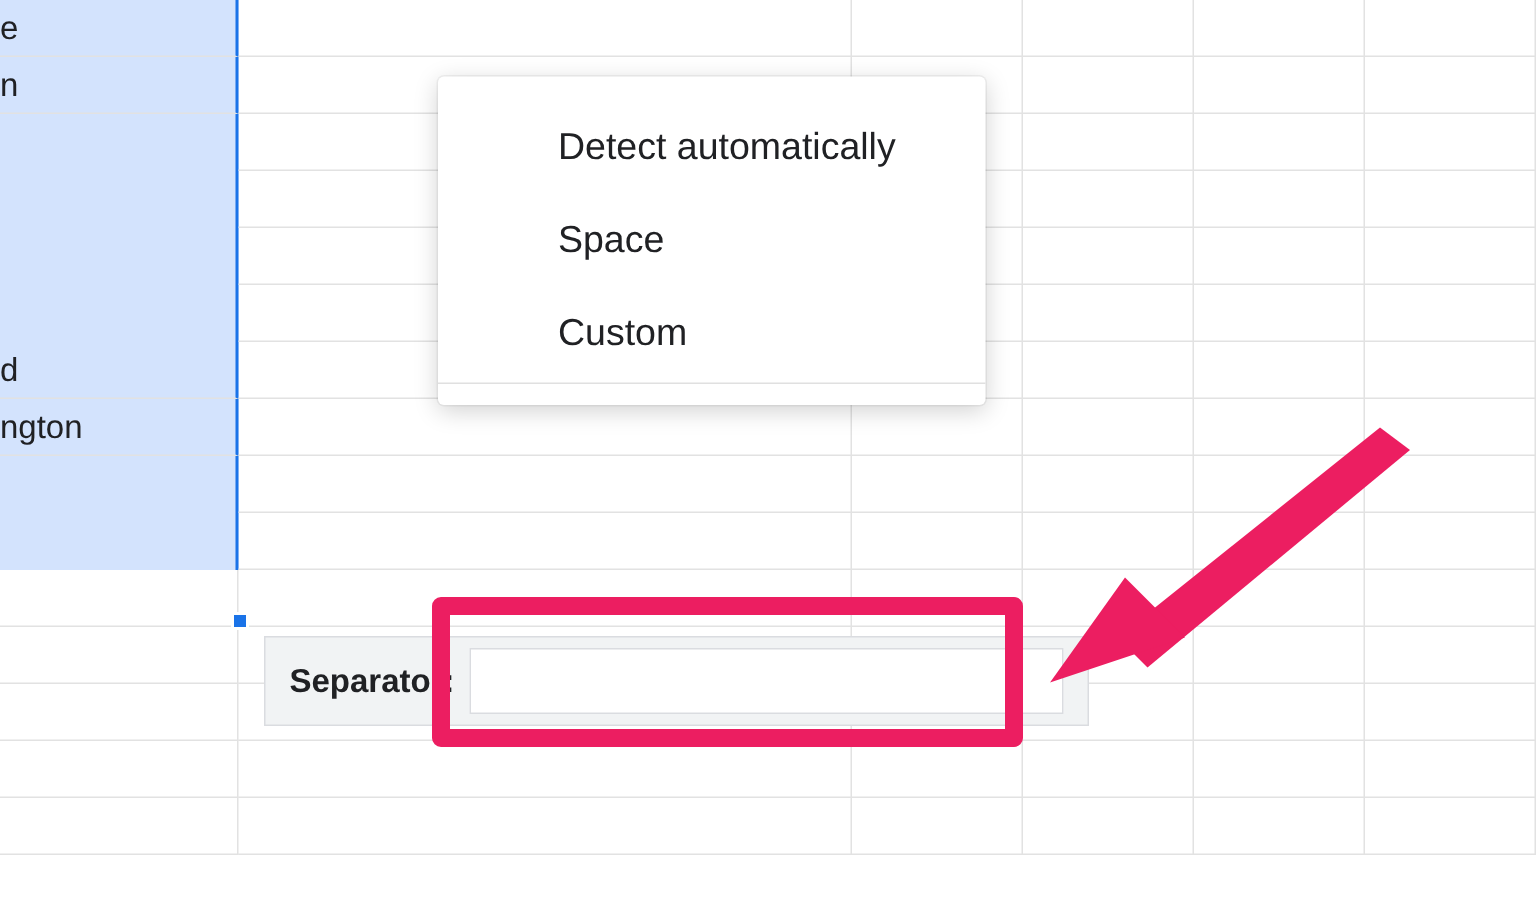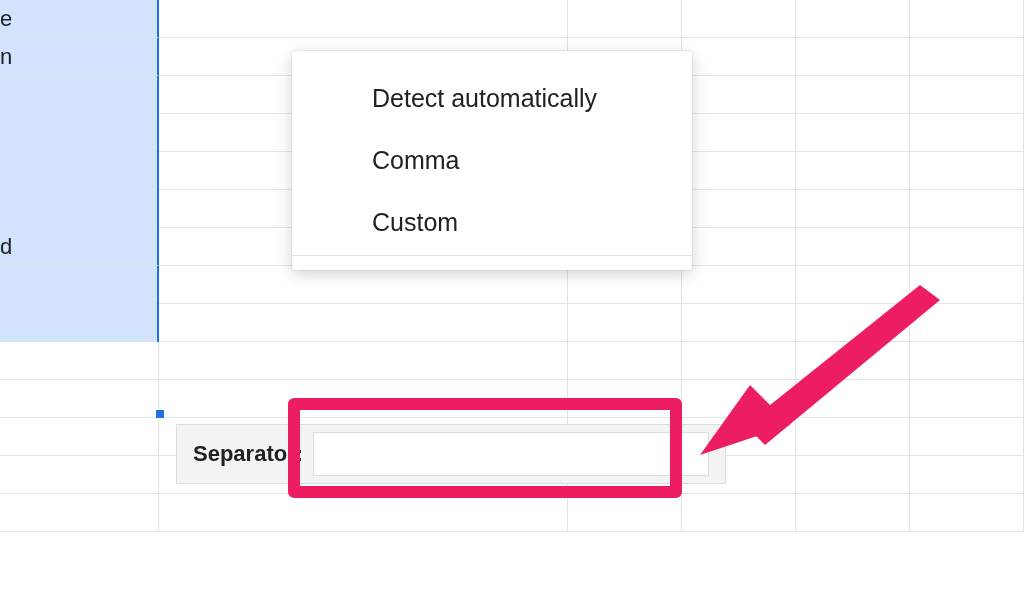--- a/index.html
+++ b/index.html
@@ -65,21 +65,21 @@
       height: 44px;
       background: #ffffff;
       border: 1px solid #dadce0;
     }
 
     
     .menu {
       position: absolute;
       left: 292px;
       top: 51px;
-      width: 400px;
+      width: 365px;
       background: #ffffff;
       border-radius: 4px;
       box-shadow: 0 4px 16px rgba(0,0,0,0.18), 0 0 0 1px rgba(0,0,0,0.05);
       padding: 16px 0 12px;
       z-index: 10;
     }
     .menu-item {
       height: 62px;
       display: flex; align-items: center;
       padding: 0 0 0 80px;
@@ -177,20 +177,30 @@
   <div class="row">
     <div class="cell colA selected">
         <span>d</span>
       </div>
     <div class="cell colB"></div>
     <div class="cell colC"></div>
     <div class="cell colD"></div>
     <div class="cell colE"></div>
     <div class="cell colF"></div>
   </div>
+  <div class="row">
+    <div class="cell colA selected">
+        <span>ngton</span>
+      </div>
+    <div class="cell colB"></div>
+    <div class="cell colC"></div>
+    <div class="cell colD"></div>
+    <div class="cell colE"></div>
+    <div class="cell colF"></div>
+  </div>
 
   <div class="row">
     <div class="cell colA selected-blank"></div>
     <div class="cell colB"></div>
     <div class="cell colC"></div>
     <div class="cell colD"></div>
     <div class="cell colE"></div>
     <div class="cell colF"></div>
   </div>
   <div class="row">
@@ -249,21 +259,21 @@
 <div class="separator-bar">
   <strong>Separator:</strong>
   <div class="dropdown-field"></div>
 </div>
 
 <div class="menu">
   <div class="menu-item">
       <span>Detect automatically</span>
     </div>
   <div class="menu-item">
-      <span>Comma</span>
+      <span>Space</span>
     </div>
   <div class="menu-item">
       <span>Custom</span>
     </div>
   <div class="menu-sep"></div>
 </div>
 
 <div class="highlight-box"></div>
 
 <svg class="arrow" viewBox="0 0 270 190">

